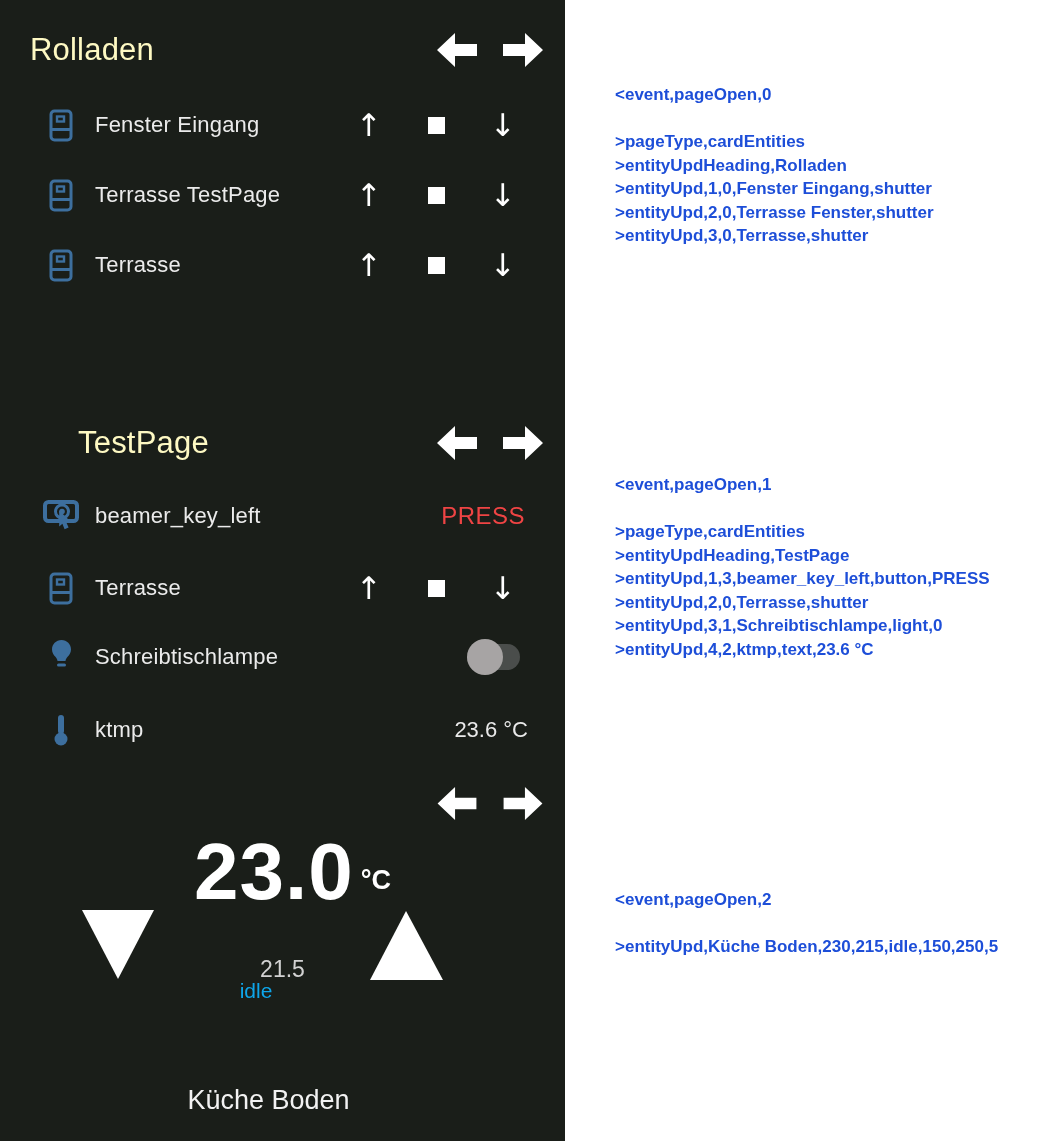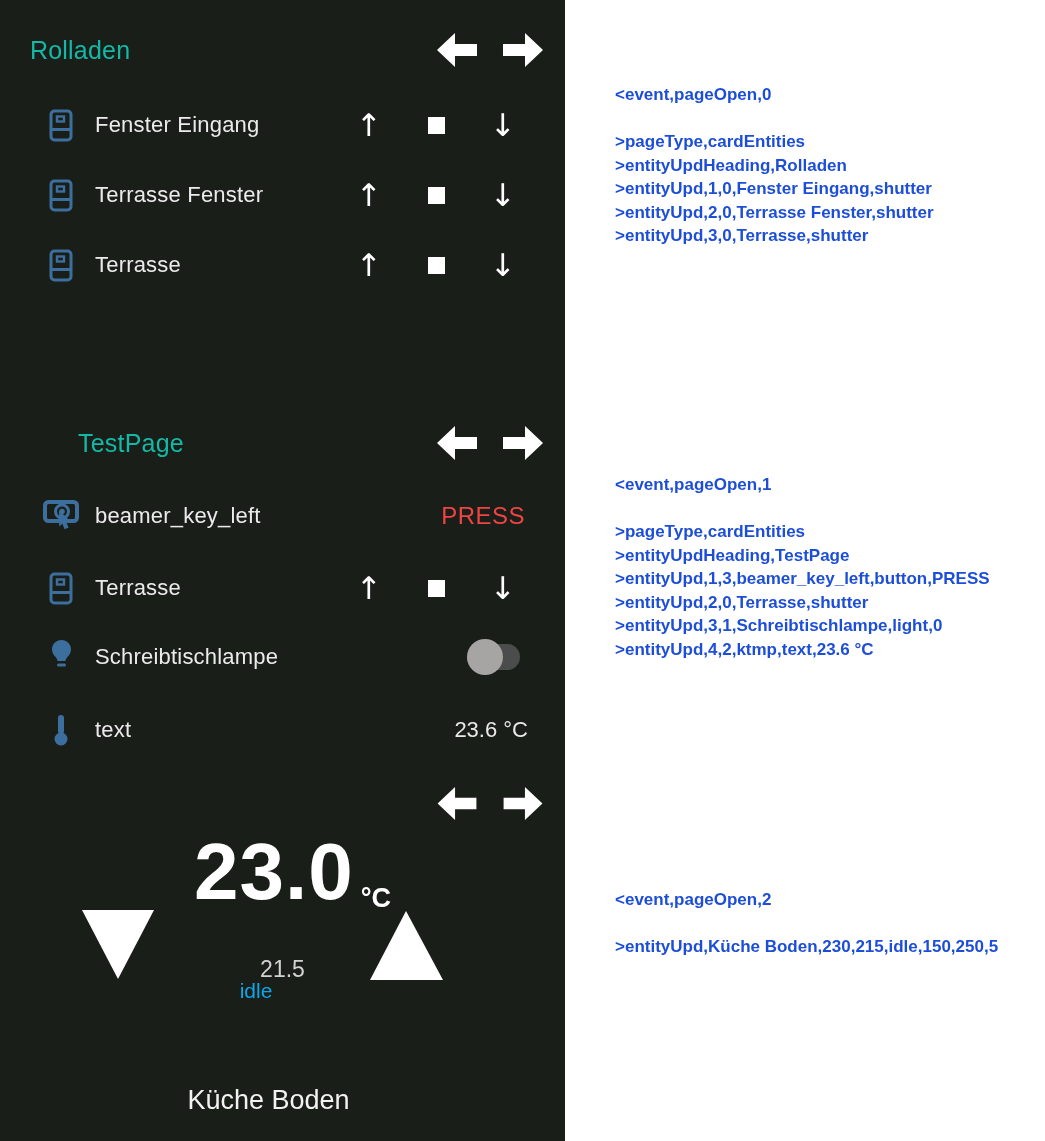--- a/index.html
+++ b/index.html
@@ -10,21 +10,21 @@
   }
   
   .panel {
     position:absolute; left:0; top:0; width:565px; height:1141px;
     background:#1a1e19; color:#ebebeb;
   }
   .card-header {
     position:absolute; left:30px; right:22px; height:52px;
     display:flex; align-items:center; justify-content:space-between;
   }
-  .card-heading { font-size:25px; font-weight:400; color:#14b8a6; letter-spacing:.2px; }
+  .card-heading { font-size:31px; font-weight:400; color:#fef9c3; letter-spacing:.2px; }
   .nav-arrows { display:flex; gap:26px; align-items:center; }
   .nav-arrows svg { display:block; }
   .entity-row { position:absolute; left:0; width:565px; height:70px; }
   .entity-icon {
     position:absolute; left:42px; top:0; width:38px; height:70px;
     display:flex; align-items:center; justify-content:center;
   }
   .entity-label {
     position:absolute; left:95px; top:0; height:70px; display:flex; align-items:center;
     font-size:22px; color:#ebebeb; letter-spacing:.2px;
@@ -48,21 +48,21 @@
     position:absolute; left:467px; top:22px; width:53px; height:26px;
     border-radius:13px; background:#4a4d4b;
   }
   .toggle-knob {
     position:absolute; left:0; top:-5px; width:36px; height:36px;
     border-radius:50%; background:#a7a4a4;
   }
   
   .thermo-current {
     position:absolute; top:830px; left:0; width:565px;
-    display:flex; justify-content:center; align-items:flex-end;
+    display:flex; justify-content:center; align-items:center;
     transform:translateX(10px); color:#ffffff;
   }
   .thermo-temp { font-size:80px; font-weight:bold; line-height:84px; letter-spacing:1px; }
   .thermo-unit { font-size:27px; font-weight:bold; margin:16px 0 0 7px; }
   .tri { position:absolute; width:0; height:0; }
   .tri-down {
     left:82px; top:910px;
     border-left:36px solid transparent; border-right:36px solid transparent;
     border-top:69px solid #ffffff;
   }
@@ -140,21 +140,21 @@
     </div>
 
     <div class="entity-row" style="top:160px;">
       <span class="entity-icon">
         <svg width="24" height="33" viewBox="0 0 24 33">
             <rect class="blue-stroke" x="2" y="2" width="20" height="29" rx="3.5" stroke-width="3"></rect>
             <rect class="blue-stroke" x="8" y="7.5" width="7" height="5" stroke-width="2.4"></rect>
             <line class="blue-stroke" x1="3" y1="20.5" x2="21" y2="20.5" stroke-width="3"></line>
           </svg>
       </span>
-      <span class="entity-label">Terrasse Fenster</span>
+      <span class="entity-label">Terrasse TestPage</span>
       <span class="shutter-controls">
         <span class="ctl-cell">
             <span class="ctl-arrow">↑</span>
           </span>
         <span class="ctl-cell">
             <span class="ctl-stop"></span>
           </span>
         <span class="ctl-cell">
             <span class="ctl-arrow">↓</span>
           </span>
@@ -247,21 +247,21 @@
       </span>
     </div>
 
     <div class="entity-row" style="top:695px;">
       <span class="entity-icon">
         <svg width="14" height="32" viewBox="0 0 14 32">
           <rect class="blue-fill" x="4" y="1" width="6" height="19" rx="3"></rect>
           <circle class="blue-fill" cx="7" cy="25" r="6.5"></circle>
         </svg>
       </span>
-      <span class="entity-label">text</span>
+      <span class="entity-label">ktmp</span>
       <span class="entity-value">23.6 °C</span>
     </div>
 
     <div class="nav-arrows" style="position:absolute; top:787px; right:22px;">
       <span>
           <svg width="40" height="33" viewBox="0 0 40 34">
             <polygon fill="#ffffff" points="40,11 18,11 18,0 0,17 18,34 18,23 40,23"></polygon>
           </svg>
         </span>
       <span>

